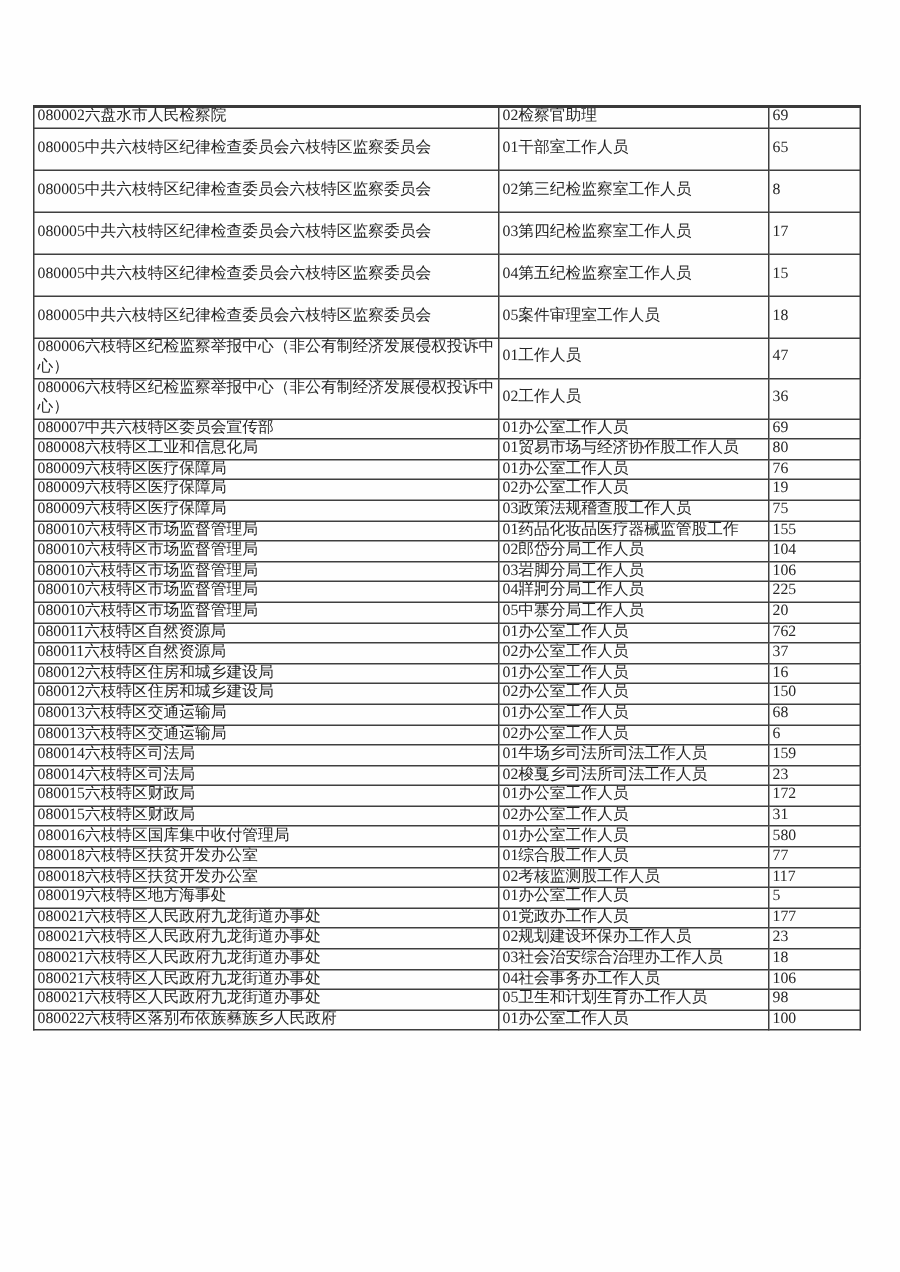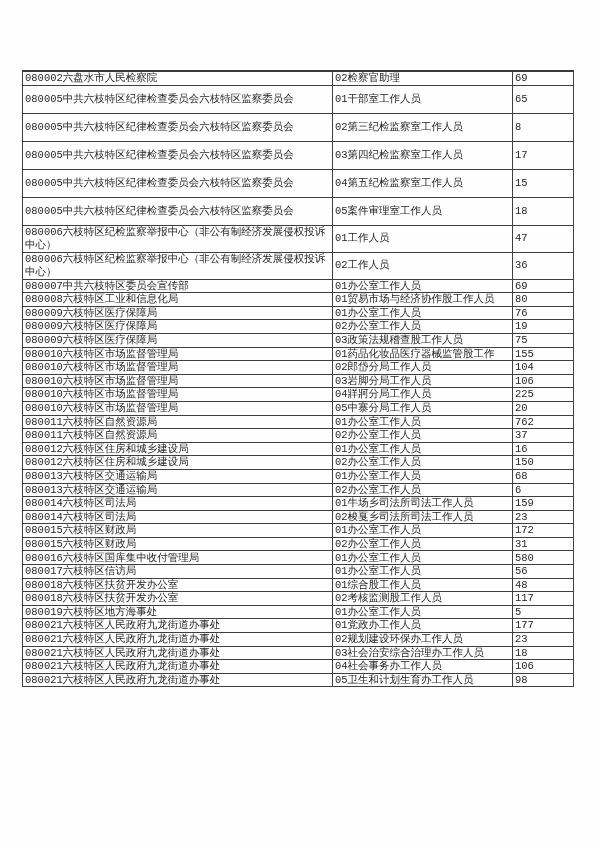--- a/index.html
+++ b/index.html
@@ -18,21 +18,20 @@
   }
   table.data-table {
     position: absolute;
     left: 22px;
     top: 70px;
     width: 551px;
     border-collapse: collapse;
     table-layout: fixed;
     border: 1px solid #3a3a3a;
     border-top-width: 2px;
-    font-family: Liberation Mono, monospace;
   }
   table.data-table td {
     border: 1px solid #3f3f3f;
     font-size: 10.5px;
     line-height: 12.5px;
     padding: 0 2px;
     vertical-align: middle;
     overflow: hidden;
     word-break: break-all;
     white-space: normal;
@@ -198,28 +197,23 @@
     <td class="org-cell">080015六枝特区财政局</td>
     <td class="pos-cell">02办公室工作人员</td>
     <td class="num-cell">31</td>
   </tr>
         <tr class="row-single">
     <td class="org-cell">080016六枝特区国库集中收付管理局</td>
     <td class="pos-cell">01办公室工作人员</td>
     <td class="num-cell">580</td>
   </tr>
         <tr class="row-single">
-    <td class="org-cell">080017六枝特区信访局</td>
-    <td class="pos-cell">01办公室工作人员</td>
-    <td class="num-cell">56</td>
-  </tr>
-        <tr class="row-single">
     <td class="org-cell">080018六枝特区扶贫开发办公室</td>
     <td class="pos-cell">01综合股工作人员</td>
-    <td class="num-cell">48</td>
+    <td class="num-cell">77</td>
   </tr>
         <tr class="row-single">
     <td class="org-cell">080018六枝特区扶贫开发办公室</td>
     <td class="pos-cell">02考核监测股工作人员</td>
     <td class="num-cell">117</td>
   </tr>
         <tr class="row-single">
     <td class="org-cell">080019六枝特区地方海事处</td>
     <td class="pos-cell">01办公室工作人员</td>
     <td class="num-cell">5</td>
@@ -241,16 +235,21 @@
   </tr>
         <tr class="row-single">
     <td class="org-cell">080021六枝特区人民政府九龙街道办事处</td>
     <td class="pos-cell">04社会事务办工作人员</td>
     <td class="num-cell">106</td>
   </tr>
         <tr class="row-single">
     <td class="org-cell">080021六枝特区人民政府九龙街道办事处</td>
     <td class="pos-cell">05卫生和计划生育办工作人员</td>
     <td class="num-cell">98</td>
+  </tr>
+        <tr class="row-single">
+    <td class="org-cell">080022六枝特区落别布依族彝族乡人民政府</td>
+    <td class="pos-cell">01办公室工作人员</td>
+    <td class="num-cell">100</td>
   </tr>
       </tbody>
   </table>
 </div>
 
 </body></html>

